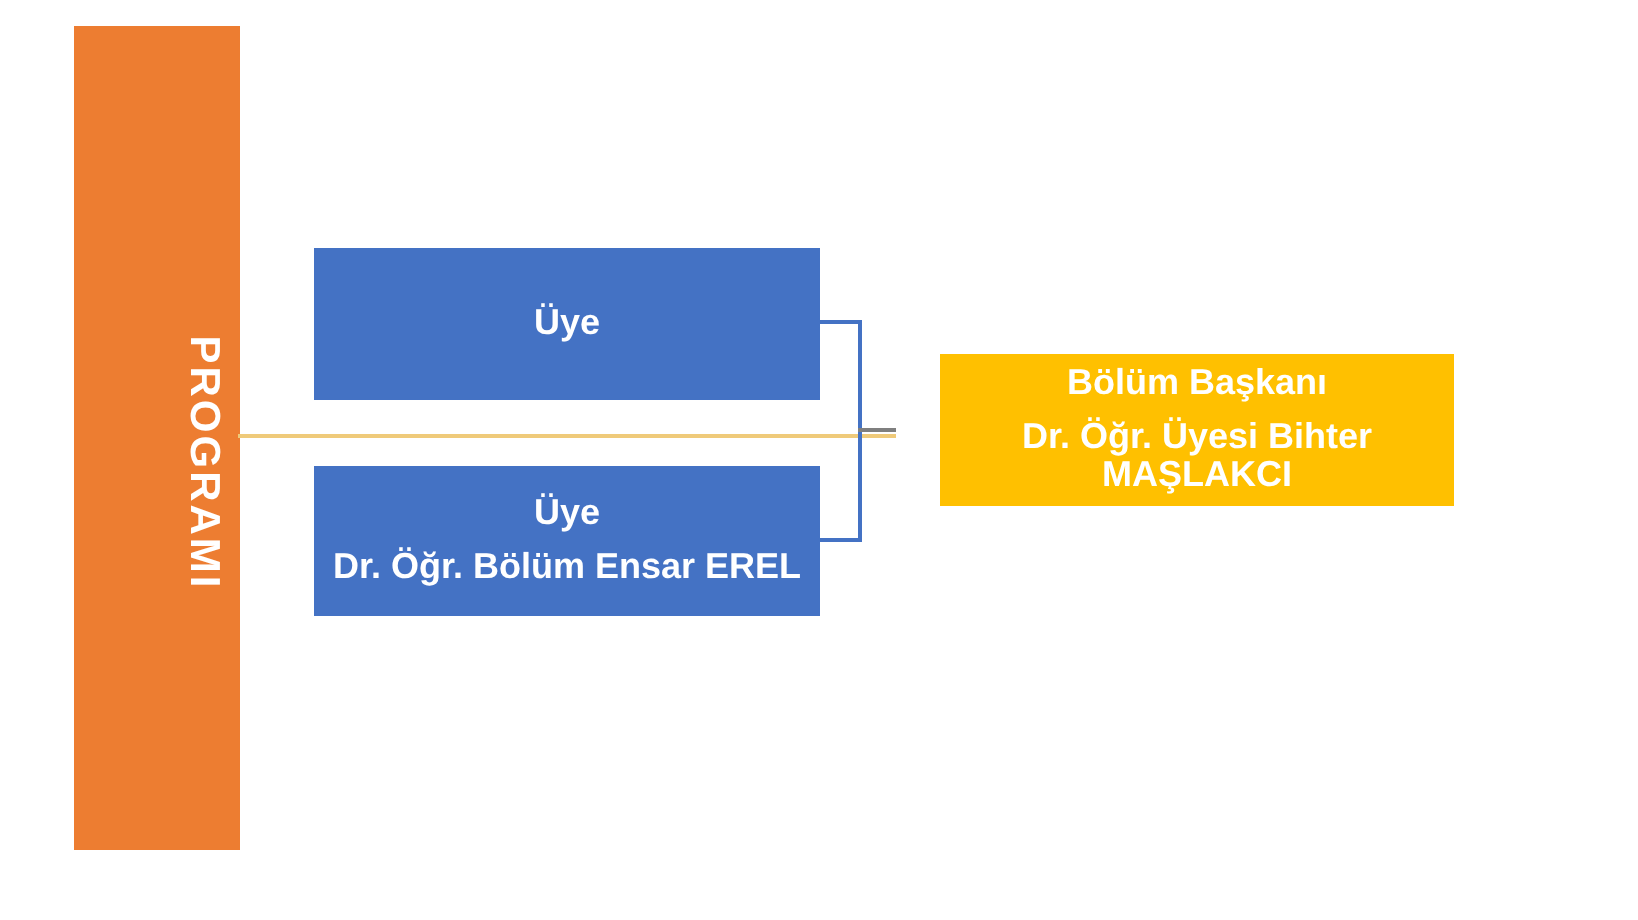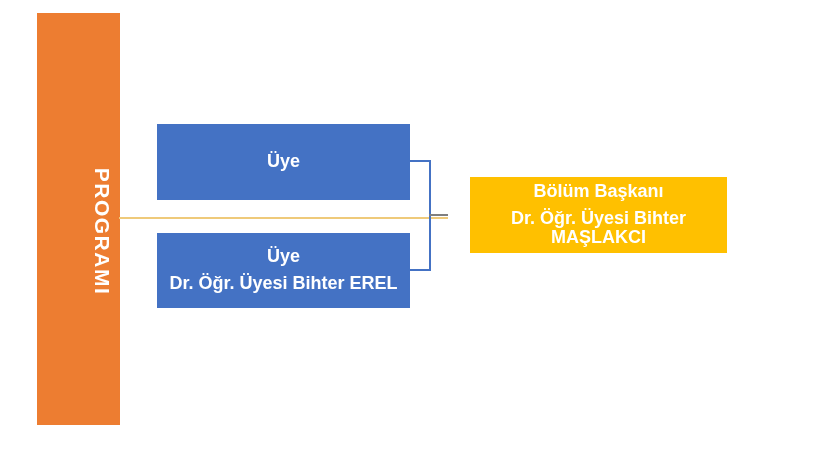--- a/index.html
+++ b/index.html
@@ -87,21 +87,21 @@
   <div class="line line-br-vert"></div>
   <div class="line line-br-bottom"></div>
   <div class="line line-head-stub"></div>
 
   <div class="node node-member1">
     <span>Üye</span>
   </div>
 
   <div class="node node-member2">
     <span>Üye</span>
-    <span>Dr. Öğr. Üyesi Bihter EREL</span>
+    <span>Dr. Öğr. Bölüm Ensar EREL</span>
   </div>
 
   <div class="node node-head">
     <span>Bölüm Başkanı</span>
     <span>Dr. Öğr. Üyesi Bihter MAŞLAKCI</span>
   </div>
 
 </div>
 
 </body></html>

